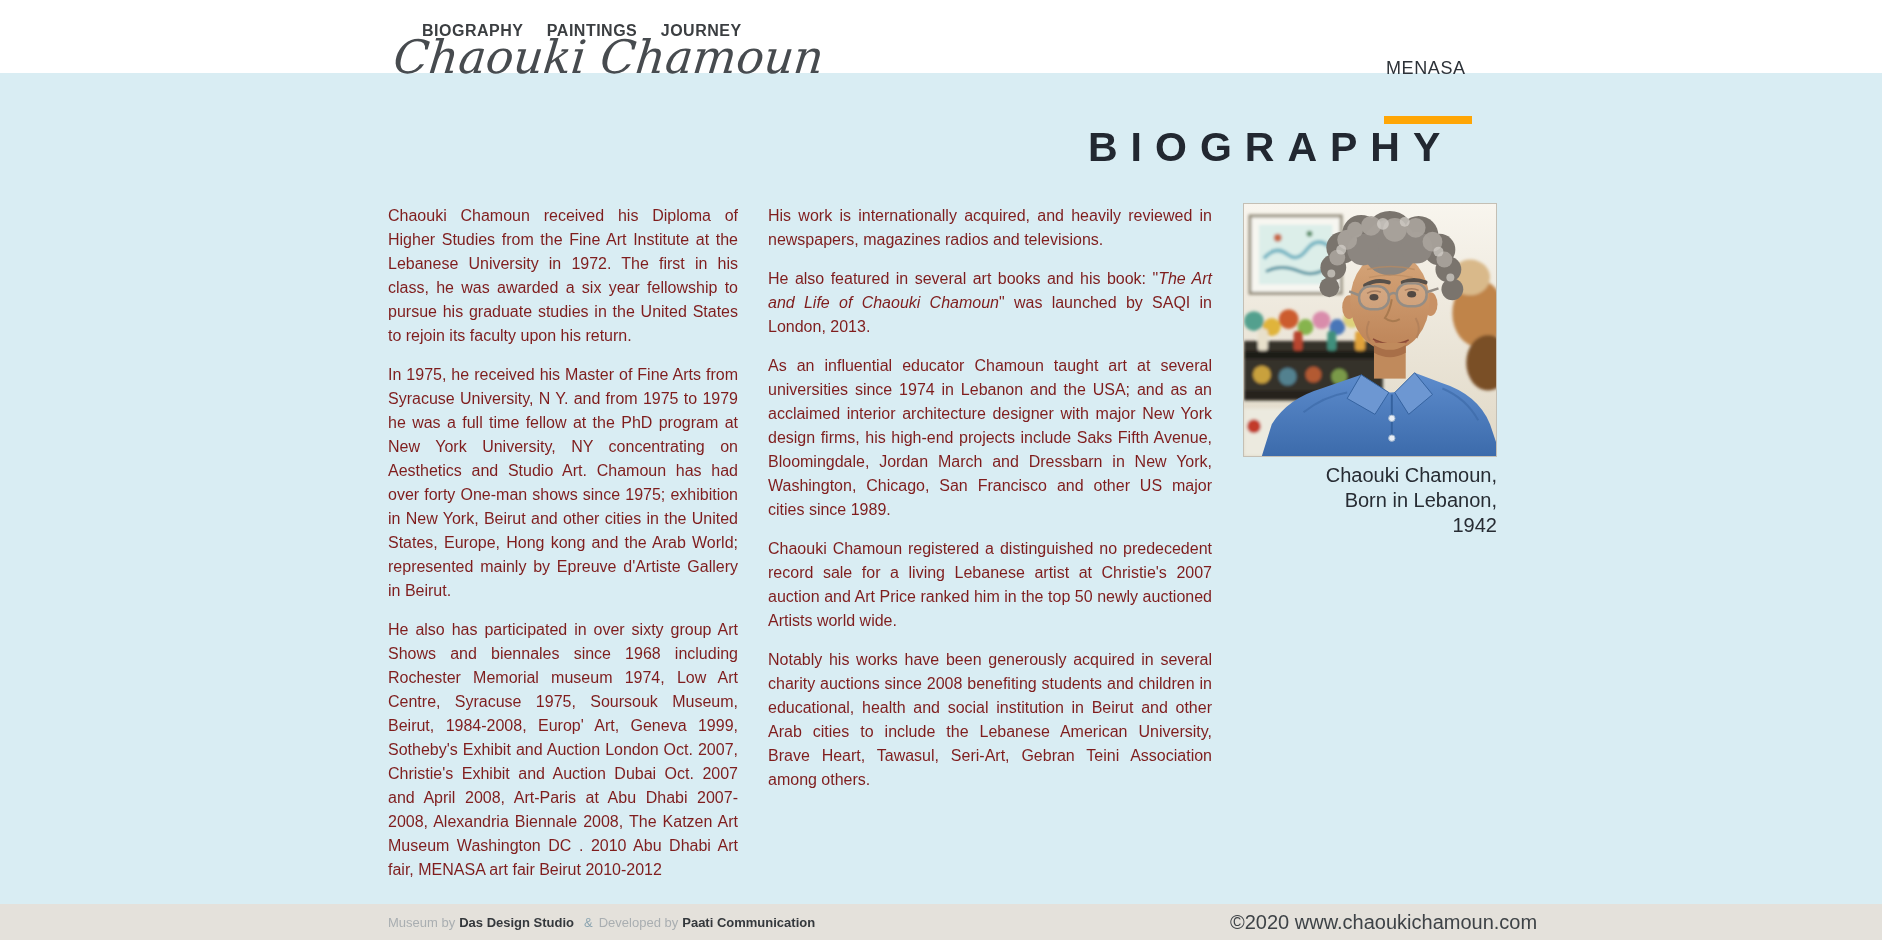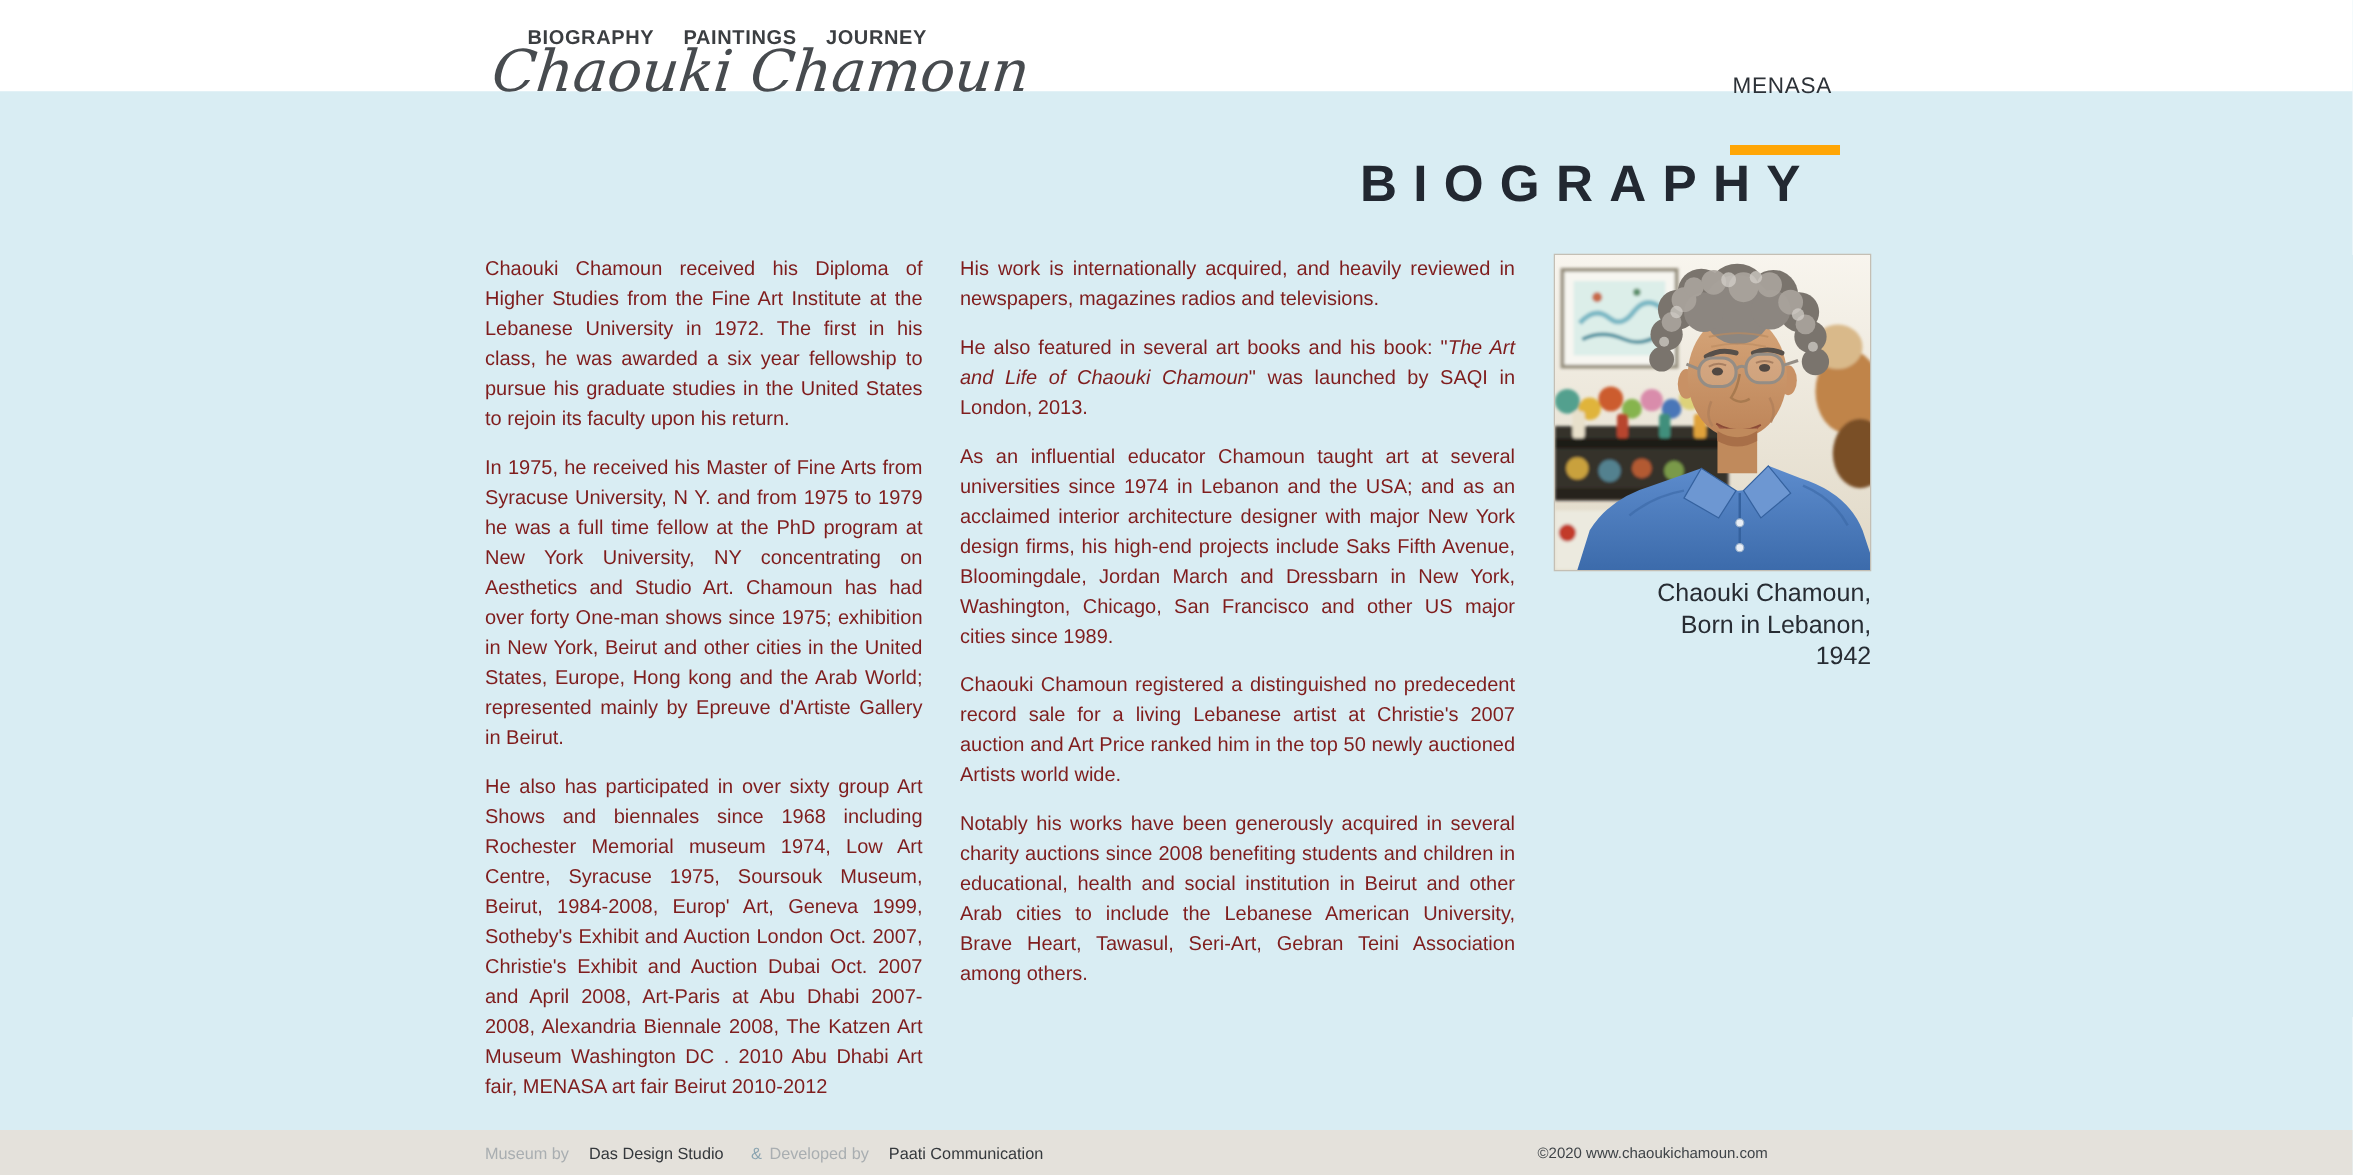--- a/index.html
+++ b/index.html
@@ -34,25 +34,25 @@
   .photo{width:254px;height:254px;border:1px solid rgba(0,0,0,.18);box-sizing:border-box;
          overflow:hidden;background:#efe9dc;}
   .photo svg{display:block;}
   .caption{margin-top:6px;text-align:right;font-size:20px;font-weight:normal;
            line-height:25px;color:#272c33;}
 
   
   .footer{position:absolute;left:0;top:904px;width:100%;height:36px;background:#e4e1db;}
   .credits{position:absolute;left:388px;top:0;height:36px;display:flex;align-items:center;
            font-size:13px;color:#a9aeb1;white-space:nowrap;}
-  .credits .strong{color:#34383c;font-weight:normal;text-decoration:none;cursor:pointer;margin:0 16px;}
+  .credits .strong{color:#34383c;font-weight:bold;text-decoration:none;cursor:pointer;margin:0 4px;}
   .credits .amp{color:#8ba4b0;margin:0 6px;}
   .credits .muted{color:#a9aeb1;}
   .copyright{position:absolute;left:1230px;top:0;height:36px;display:flex;align-items:center;
-             font-size:12px;color:#3e4347;}
+             font-size:20px;color:#3e4347;}
 </style>
 </head>
 <body>
 
 <div class="page" style="background: rgb(217, 237, 243);">
 
   <header class="header">
     <nav class="nav">
       <a>BIOGRAPHY</a>
       <a>PAINTINGS</a>

